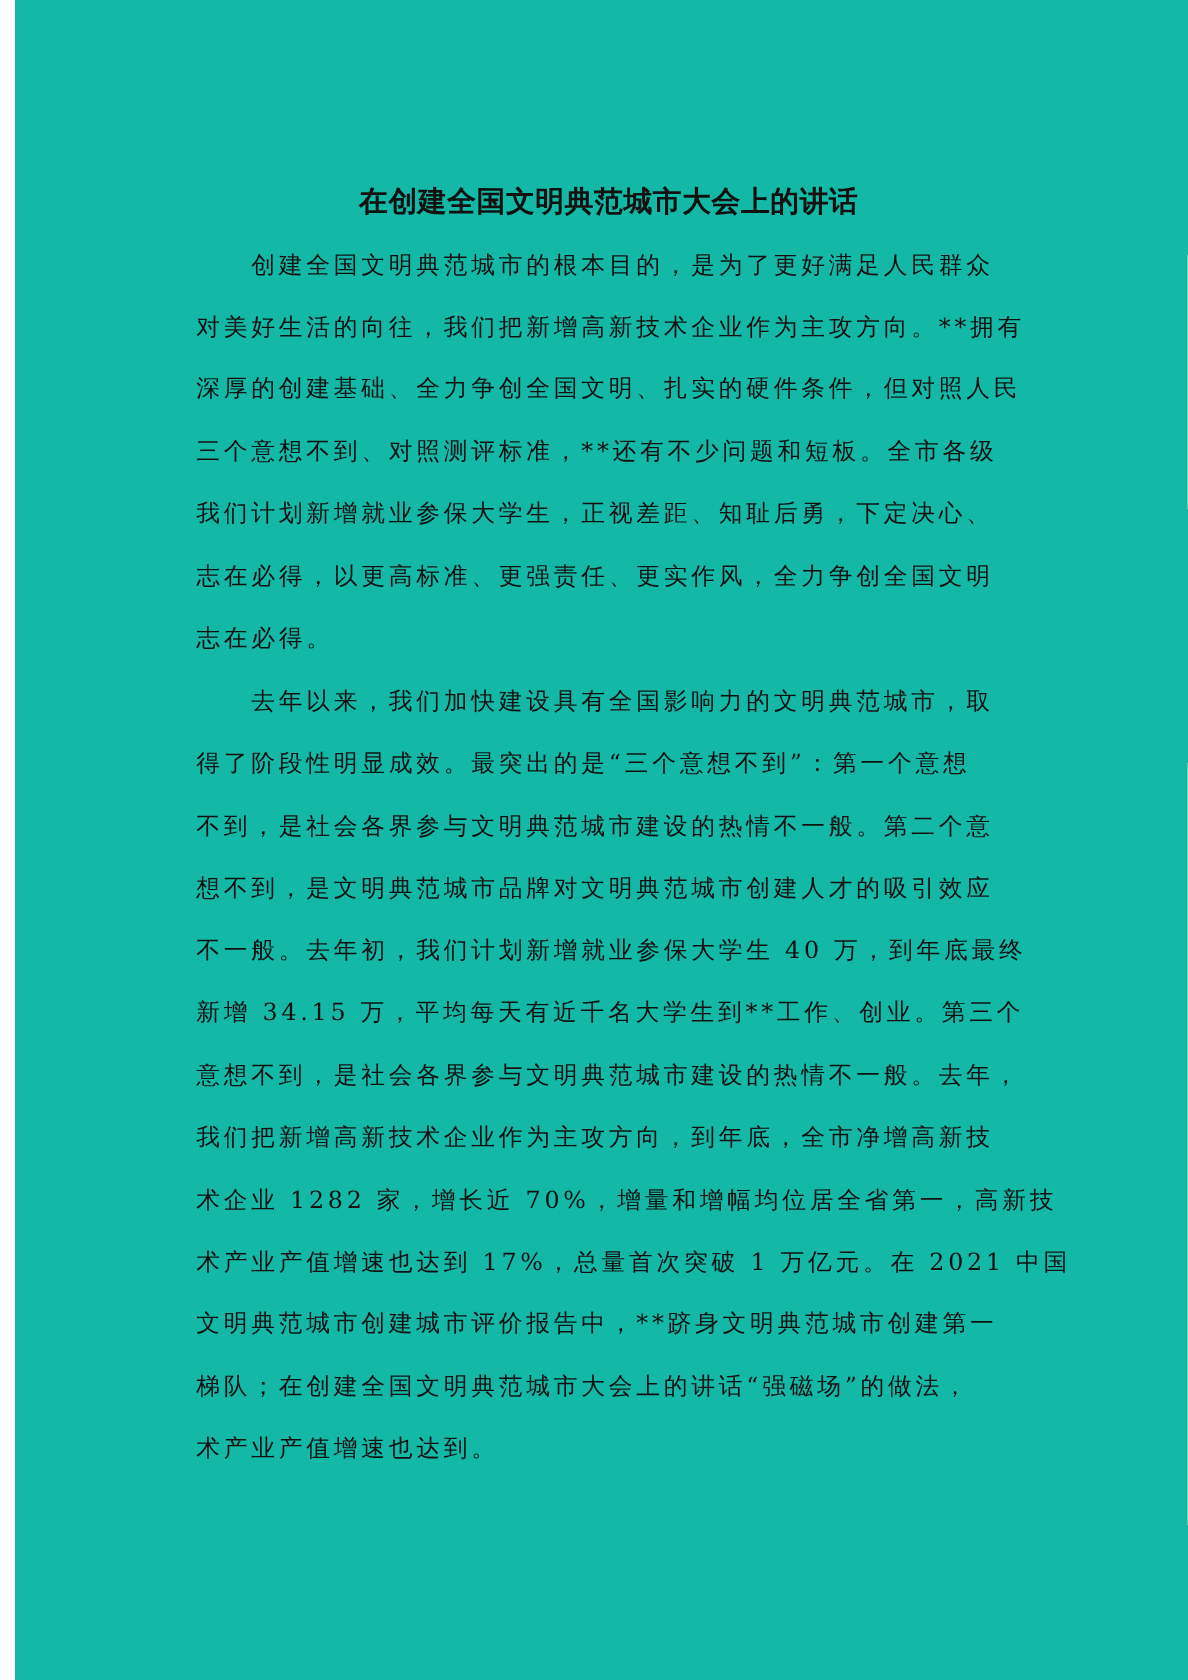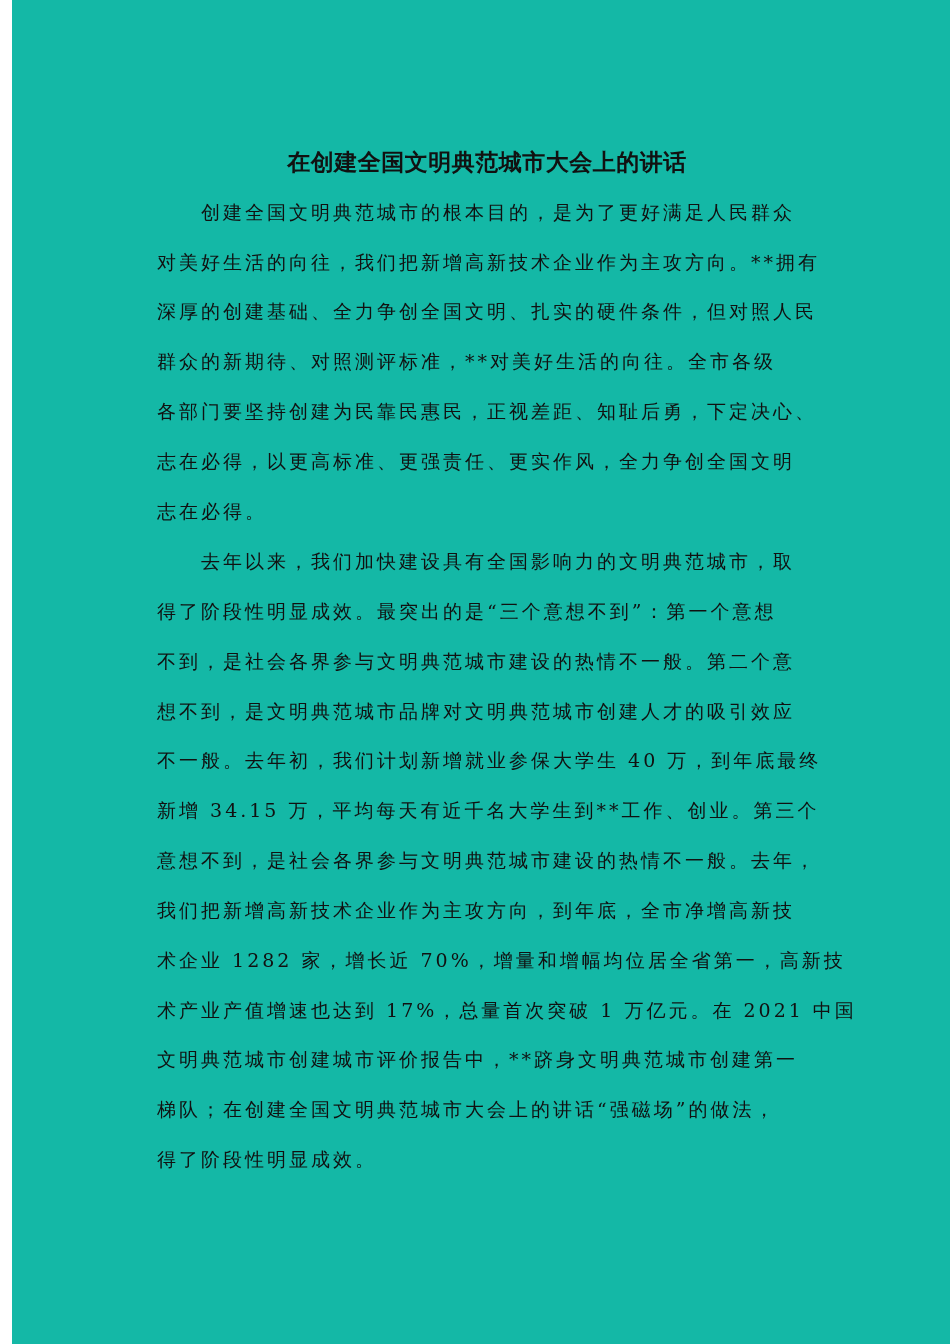--- a/index.html
+++ b/index.html
@@ -15,34 +15,34 @@
 </head>
 <body>
 
 <div class="page">
   <div class="title">在创建全国文明典范城市大会上的讲话</div>
 
   <div>
     <div class="line" style="top:197px">　　创建全国文明典范城市的根本目的，是为了更好满足人民群众</div>
     <div class="line" style="top:247px">对美好生活的向往，我们把新增高新技术企业作为主攻方向。**拥有</div>
     <div class="line" style="top:296px">深厚的创建基础、全力争创全国文明、扎实的硬件条件，但对照人民</div>
-    <div class="line" style="top:346px">群众的新期待、对照测评标准，**对美好生活的向往。全市各级</div>
-    <div class="line" style="top:396px">各部门要坚持创建为民靠民惠民，正视差距、知耻后勇，下定决心、</div>
+    <div class="line" style="top:346px">三个意想不到、对照测评标准，**还有不少问题和短板。全市各级</div>
+    <div class="line" style="top:396px">我们计划新增就业参保大学生，正视差距、知耻后勇，下定决心、</div>
     <div class="line" style="top:446px">志在必得，以更高标准、更强责任、更实作风，全力争创全国文明</div>
     <div class="line" style="top:496px">志在必得。</div>
   </div>
 
   <div>
     <div class="line" style="top:546px">　　去年以来，我们加快建设具有全国影响力的文明典范城市，取</div>
     <div class="line" style="top:596px">得了阶段性明显成效。最突出的是“三个意想不到”：第一个意想</div>
     <div class="line" style="top:646px">不到，是社会各界参与文明典范城市建设的热情不一般。第二个意</div>
     <div class="line" style="top:696px">想不到，是文明典范城市品牌对文明典范城市创建人才的吸引效应</div>
     <div class="line" style="top:745px">不一般。去年初，我们计划新增就业参保大学生 40 万，到年底最终</div>
     <div class="line" style="top:795px">新增 34.15 万，平均每天有近千名大学生到**工作、创业。第三个</div>
     <div class="line" style="top:845px">意想不到，是社会各界参与文明典范城市建设的热情不一般。去年，</div>
     <div class="line" style="top:895px">我们把新增高新技术企业作为主攻方向，到年底，全市净增高新技</div>
     <div class="line" style="top:945px">术企业 1282 家，增长近 70%，增量和增幅均位居全省第一，高新技</div>
     <div class="line" style="top:995px">术产业产值增速也达到 17%，总量首次突破 1 万亿元。在 2021 中国</div>
     <div class="line" style="top:1044px">文明典范城市创建城市评价报告中，**跻身文明典范城市创建第一</div>
     <div class="line" style="top:1094px">梯队；在创建全国文明典范城市大会上的讲话“强磁场”的做法，</div>
-    <div class="line" style="top:1144px">得了阶段性明显成效。</div>
+    <div class="line" style="top:1144px">术产业产值增速也达到。</div>
   </div>
 </div>
 
 </body></html>

